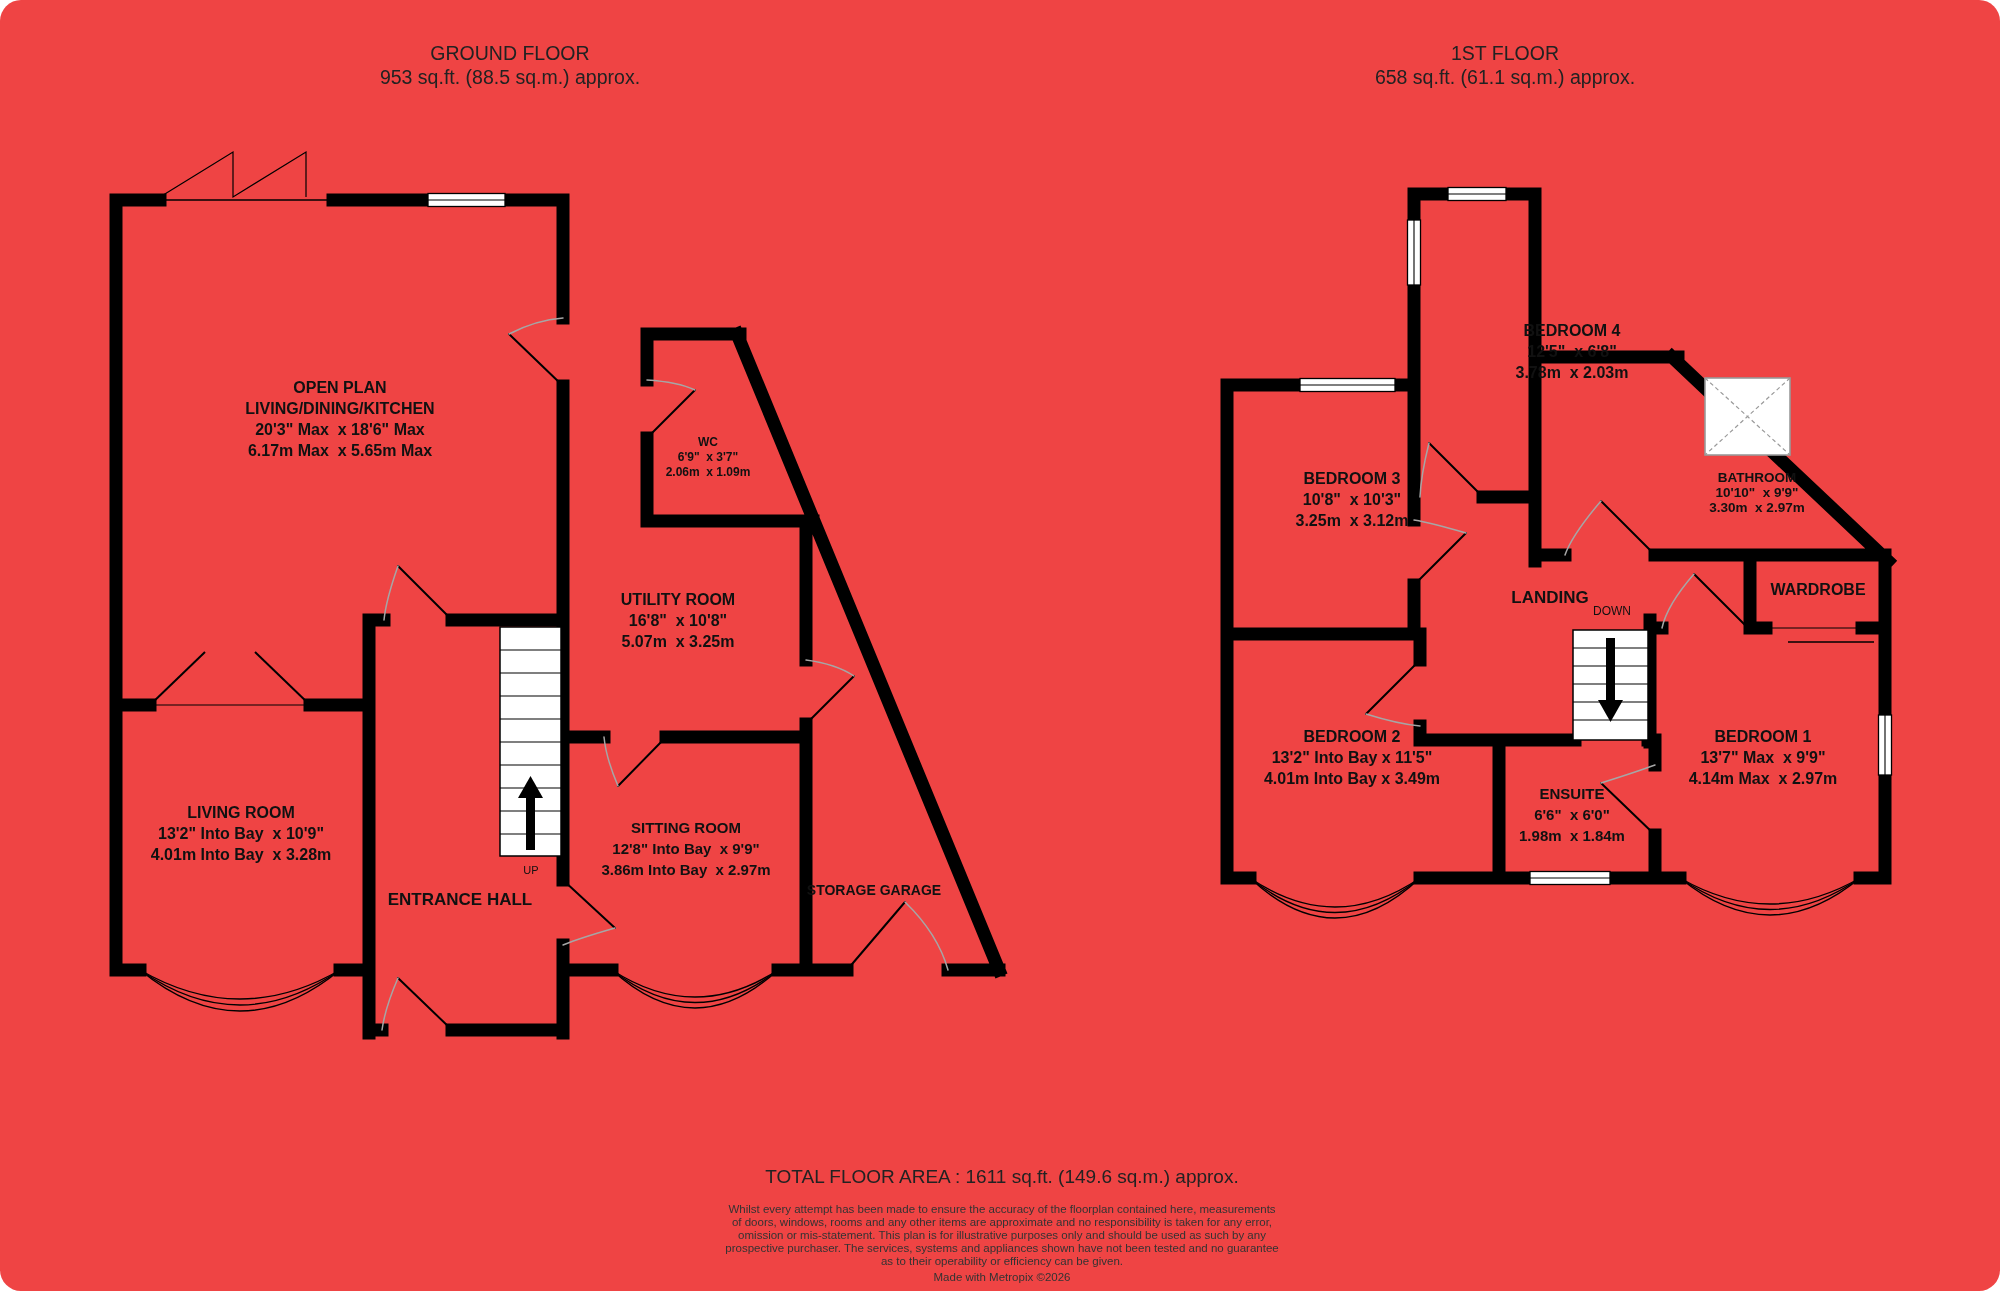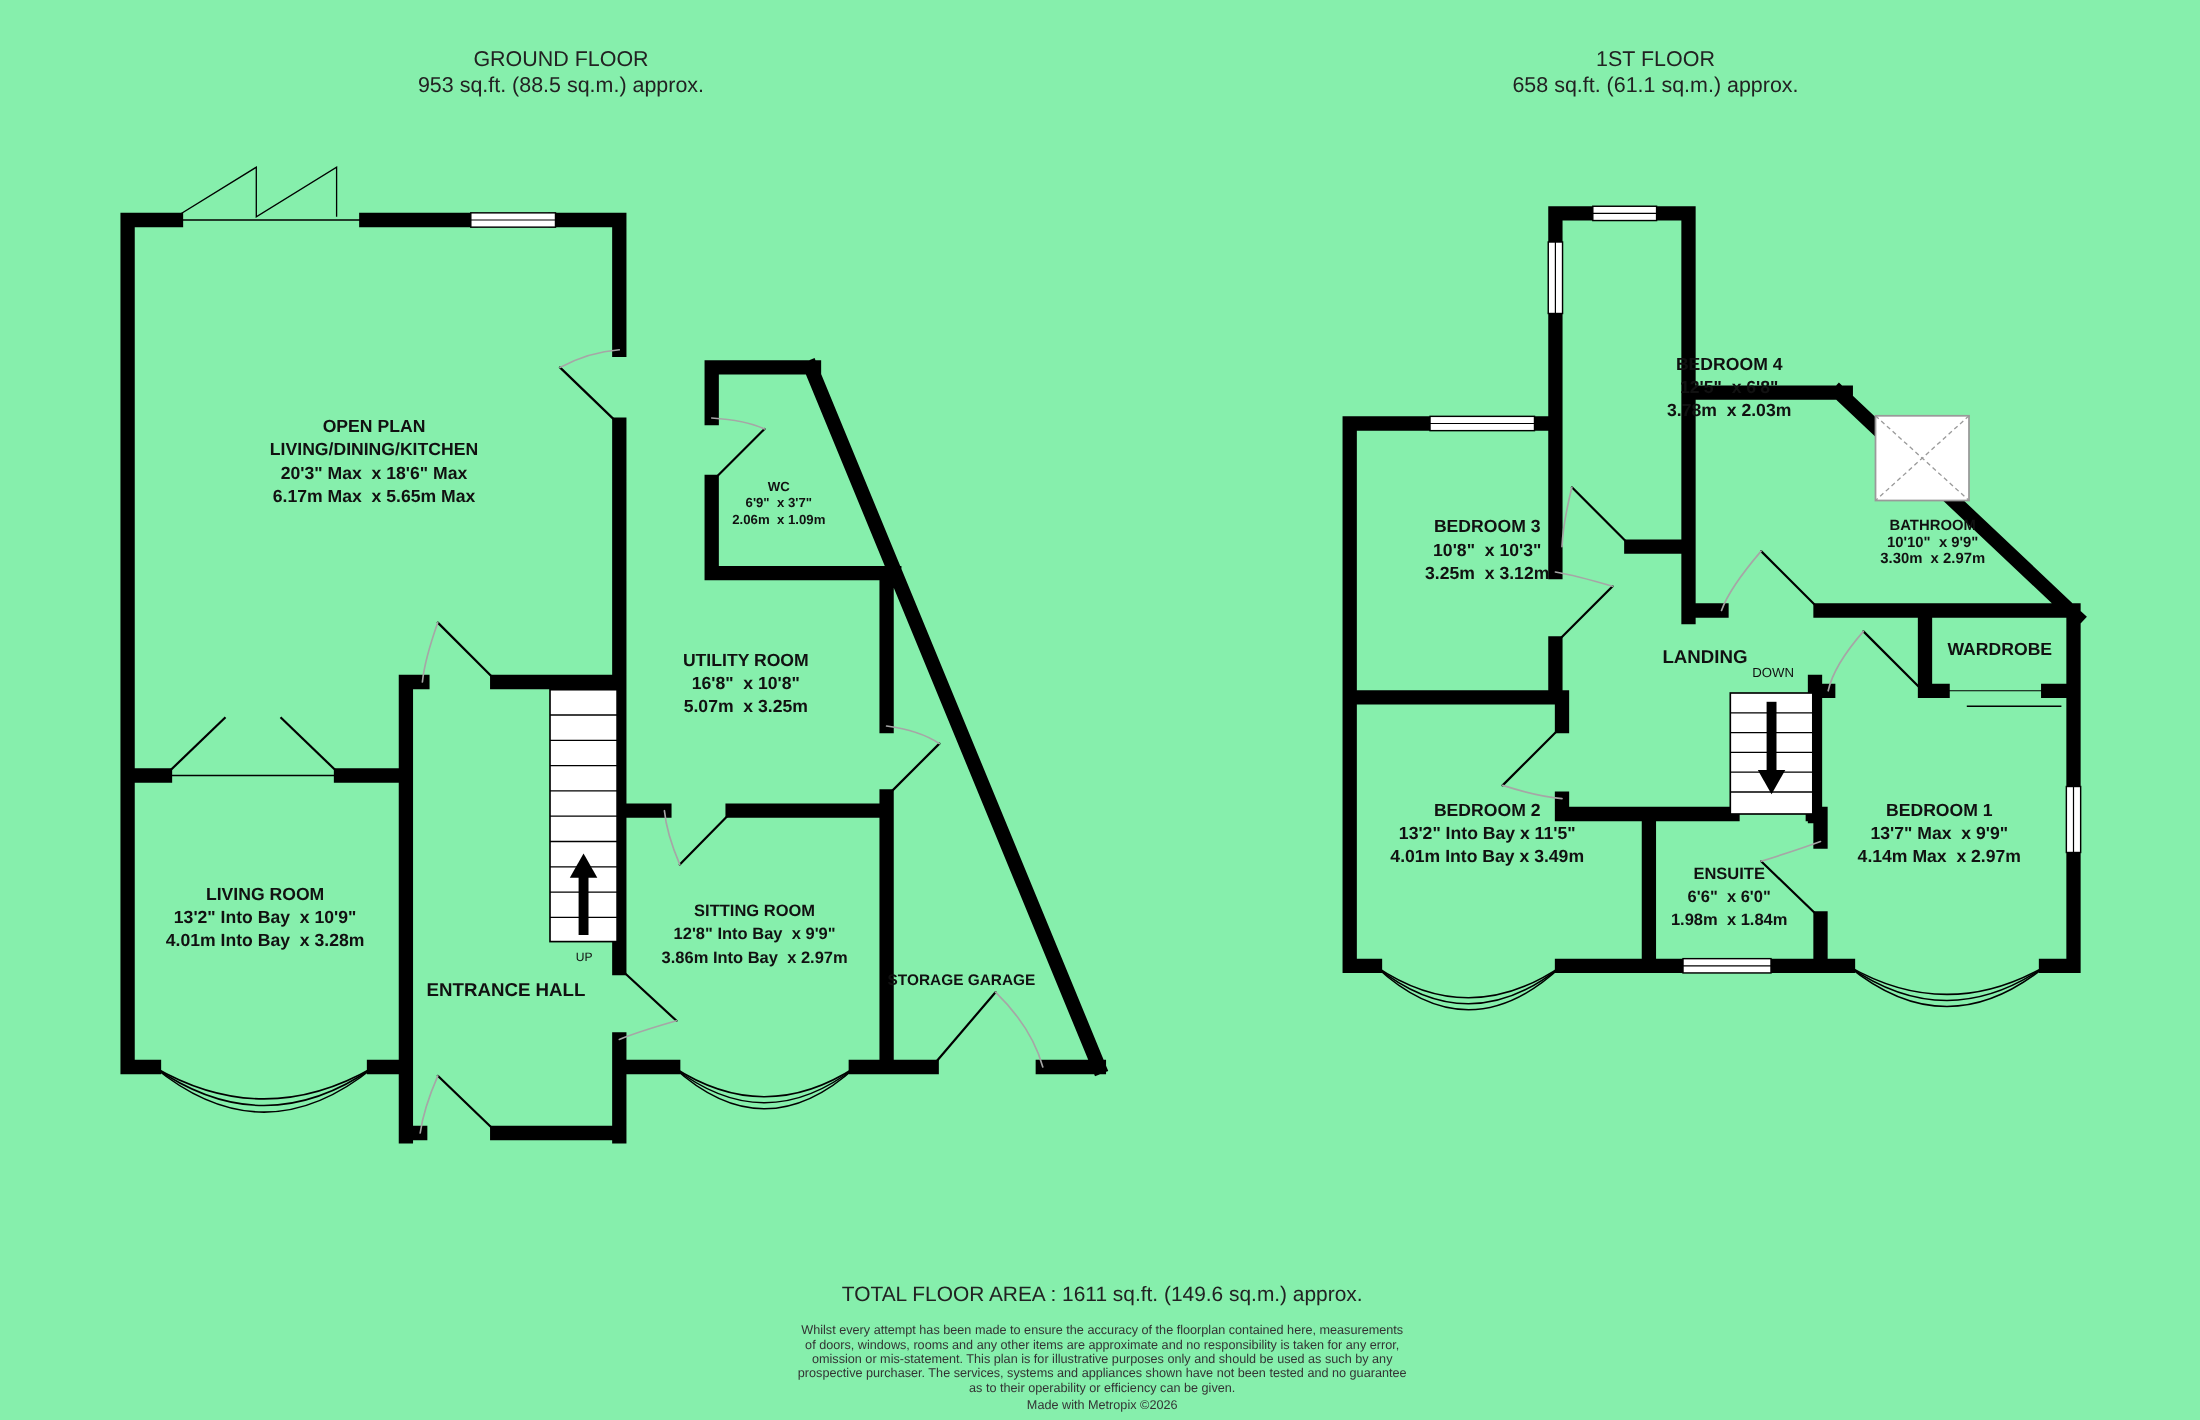--- a/index.html
+++ b/index.html
@@ -1,17 +1,17 @@
 <!DOCTYPE html>
 <html><head>
 <meta charset="utf-8">
 <style>
   html,body{margin:0;padding:0;background:#ffffff;}
-  #page{position:relative;width:2000px;height:1291px;background:#86efac;overflow:hidden;
-        font-family:"Liberation Sans", sans-serif;}
+  #page{position:relative;width:2000px;height:1291px;background:#ef4444;overflow:hidden;
+        font-family:"Liberation Sans", sans-serif;border-radius:21px;}
   svg text{font-family:"Liberation Sans", sans-serif;fill:#111;white-space:pre;}
   .floor-title{font-size:19.5px;fill:#222;}
   .room-lbl{font-weight:bold;}
   .f16{font-size:16px;} .f17{font-size:17px;} .f15{font-size:15px;}
   .f14{font-size:14px;} .f13{font-size:13.5px;} .f12{font-size:12px;} .f11{font-size:11px;}
   .total-line{font-size:19px;fill:#222;}
   .disc{font-size:11.5px;fill:#333;}
 </style>
 </head>
 <body>

